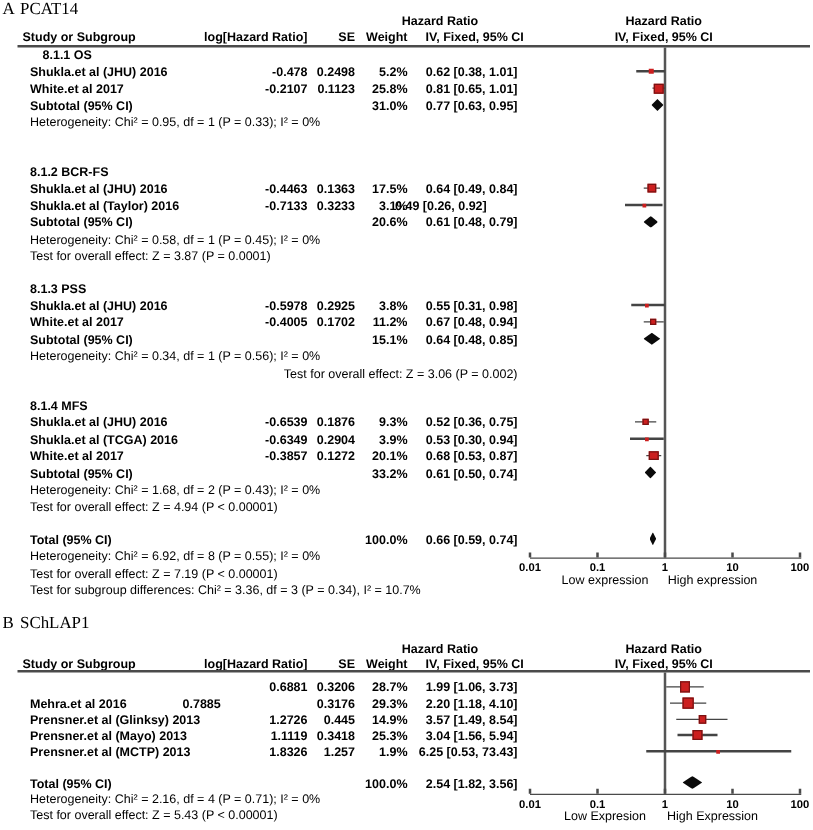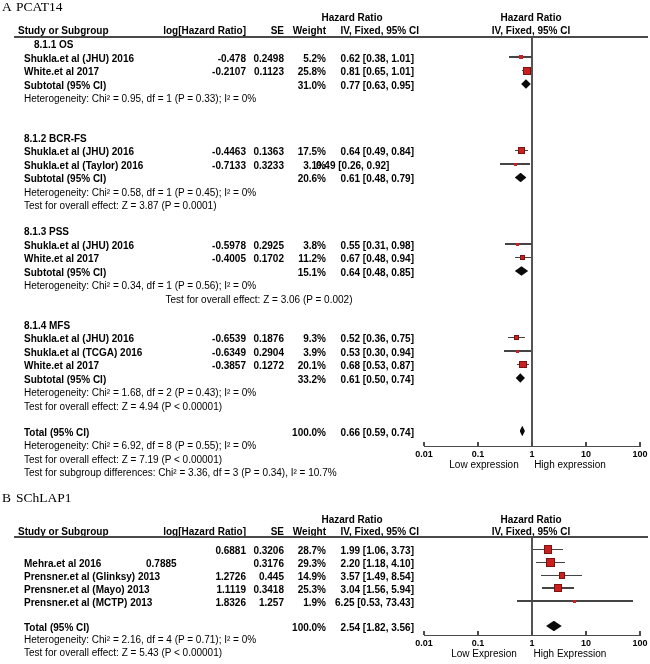--- a/index.html
+++ b/index.html
@@ -87,21 +87,21 @@
     <div class="t b" style="left: 250px; top: 253px; width: 34px; text-align: right;">0.1702</div>
     <div class="t b" style="left: 288px; top: 253px; width: 38px; text-align: right;">11.2%</div>
     <div class="t b" style="left: 316px; top: 253px; width: 98px; text-align: right;">0.67 [0.48, 0.94]</div>
     <div class="ciline" style="left: 514.787px; top: 256.75px; width: 15.7619px; height: 1.5px; background: rgb(68, 68, 68);"></div>
     <div class="sq" style="left: 519.858px; top: 254.75px; width: 5.5px; height: 5.5px; background: rgb(204, 31, 31); border: 1px solid rgb(122, 18, 18);"></div>
     <div class="t b" style="left: 24px; top: 266.5px; width: 200px; text-align: left;">Subtotal (95% CI)</div>
     <div class="t b" style="left: 288px; top: 266.5px; width: 38px; text-align: right;">15.1%</div>
     <div class="t b" style="left: 316px; top: 266.5px; width: 98px; text-align: right;">0.64 [0.48, 0.85]</div>
     <div class="diamond" style="left: 514.787px; top: 266.25px; width: 13.4016px; height: 9.5px; background: rgb(10, 10, 10);"></div>
     <div class="t" style="left: 24px; top: 280px; width: 390px; text-align: left;">Heterogeneity: Chi² = 0.34, df = 1 (P = 0.56); I² = 0%</div>
-    <div class="t" style="left: 24px; top: 293.5px; width: 390px; text-align: center; margin-left: 40px;">Test for overall effect: Z = 3.06 (P = 0.002)</div>
+    <div class="t" style="left: 24px; top: 293.5px; width: 390px; text-align: right;">Test for overall effect: Z = 3.06 (P = 0.002)</div>
     <div class="t b" style="left: 24px; top: 319.5px; width: 300px; text-align: left;">8.1.4 MFS</div>
     <div class="t b" style="left: 24px; top: 333px; width: 160px; text-align: left;">Shukla.et al (JHU) 2016</div>
     <div class="t b" style="left: 146px; top: 333px; width: 100px; text-align: right;">-0.6539</div>
     <div class="t b" style="left: 250px; top: 333px; width: 34px; text-align: right;">0.1876</div>
     <div class="t b" style="left: 288px; top: 333px; width: 38px; text-align: right;">9.3%</div>
     <div class="t b" style="left: 316px; top: 333px; width: 98px; text-align: right;">0.52 [0.36, 0.75]</div>
     <div class="ciline" style="left: 508.04px; top: 336.75px; width: 17.213px; height: 1.5px; background: rgb(68, 68, 68);"></div>
     <div class="sq" style="left: 514.164px; top: 335px; width: 5px; height: 5px; background: rgb(204, 31, 31); border: 1px solid rgb(122, 18, 18);"></div>
     <div class="t b" style="left: 24px; top: 346.5px; width: 160px; text-align: left;">Shukla.et al (TCGA) 2016</div>
     <div class="t b" style="left: 146px; top: 346.5px; width: 100px; text-align: right;">-0.6349</div>

